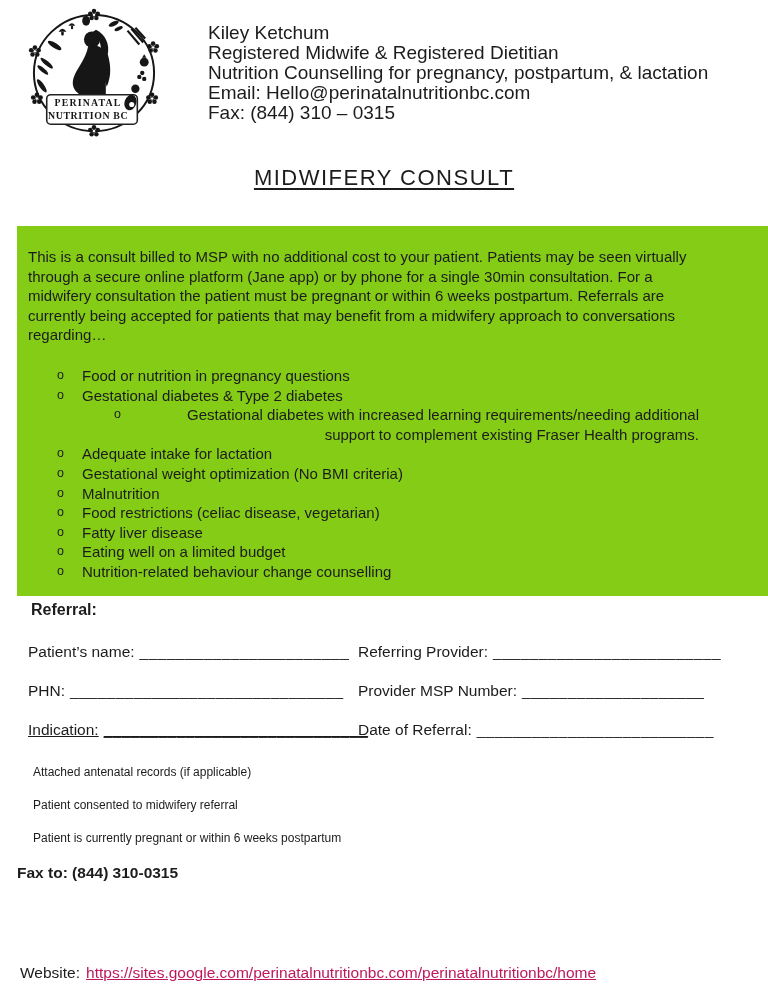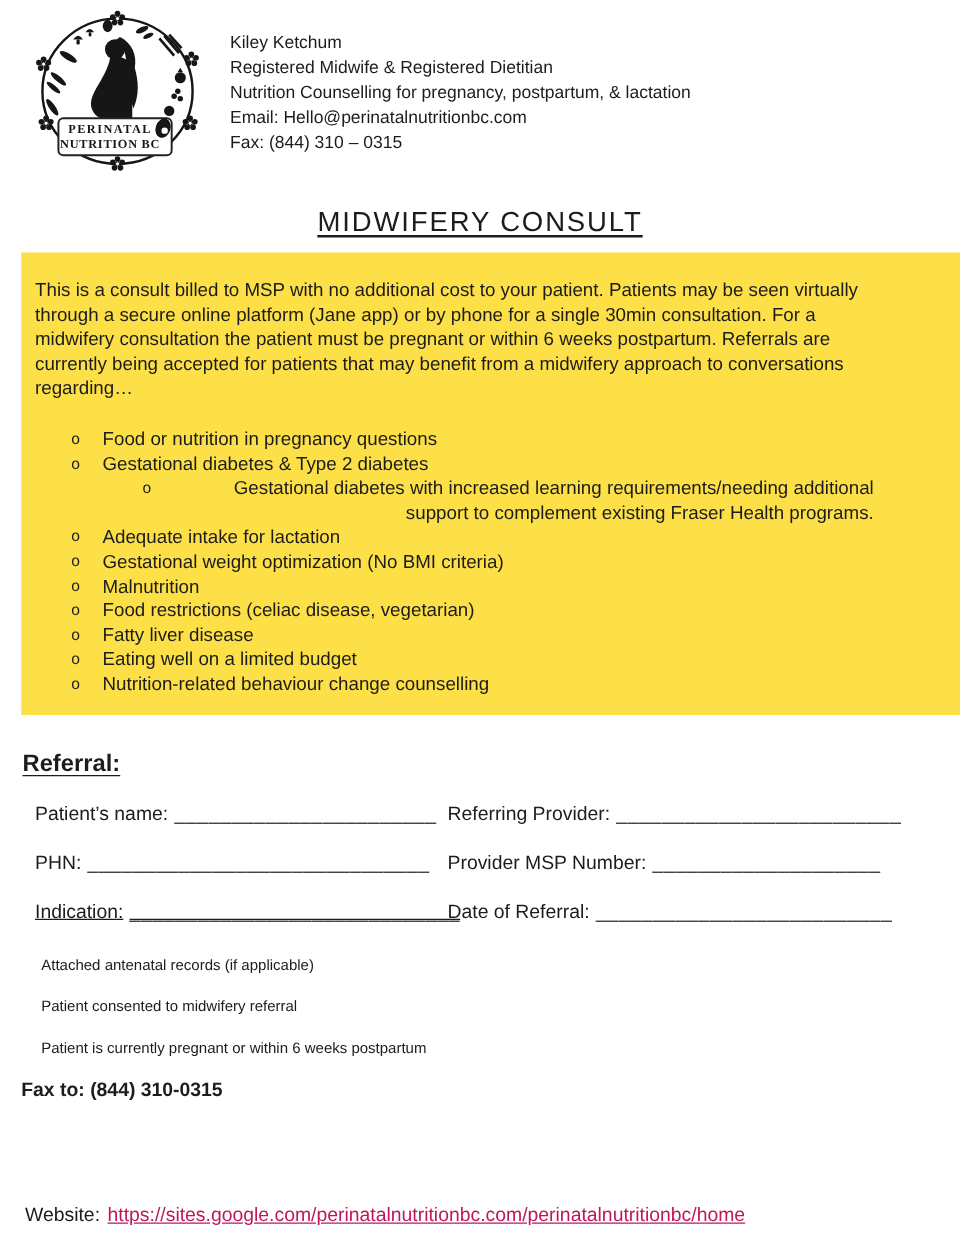--- a/index.html
+++ b/index.html
@@ -3,38 +3,38 @@
 <meta charset="utf-8">
 <style>
   html,body{margin:0;padding:0;background:#ffffff;}
   .page{
     position:relative;width:768px;height:994px;background:#ffffff;
     font-family:"Liberation Sans","DejaVu Sans",sans-serif;
     color:#1c1c1c;overflow:hidden;
   }
   
   .logo{position:absolute;left:24px;top:8px;width:140px;height:130px;}
-  .contact{position:absolute;left:184px;top:23px;font-size:14px;line-height:20px;}
+  .contact{position:absolute;left:208px;top:23px;font-size:19px;line-height:20px;}
   
   .title{position:absolute;left:0;top:165px;width:100%;text-align:center;
          font-size:22px;letter-spacing:1.5px;font-weight:400;}
   .title span{text-decoration:underline;text-underline-offset:3px;}
   
-  .panel{position:absolute;left:17px;top:202px;width:751px;height:370px;
-         background:#fde047;box-sizing:border-box;padding:21px 30px 0 11px;
+  .panel{position:absolute;left:17px;top:226px;width:751px;height:370px;
+         background:#84cc16;box-sizing:border-box;padding:21px 30px 0 11px;
          font-size:15px;line-height:19.6px;}
   .panel p{margin:0;max-width:682px;}
   .panel ul{list-style:none;margin:21px 0 0 0;padding:0;}
   .panel li{display:flex;}
   .panel li .m{flex:none;width:25px;margin-left:29px;font-size:12.5px;line-height:19.6px;}
   .panel li.sub .m{margin-left:86px;}
   .panel li.sub .t{max-width:560px;text-align:right;}
   
-  .referral-h{position:absolute;left:18px;top:601px;font-size:19px;font-weight:bold;
-              text-decoration:underline;text-underline-offset:3px;}
+  .referral-h{position:absolute;left:31px;top:601px;font-size:16px;font-weight:bold;
+              text-underline-offset:3px;}
   .field{position:absolute;font-size:15.5px;white-space:nowrap;}
   .blank{margin-left:5px;letter-spacing:0.5px;}
   .f-patient{left:28px;top:643px;}   .f-referring{left:358px;top:643px;}
   .f-phn{left:28px;top:682px;}       .f-msp{left:358px;top:682px;}
   .f-indication{left:28px;top:721px;text-decoration:underline;}.f-date{left:358px;top:721px;}
   .check{position:absolute;left:33px;font-size:12px;}
   .c0{top:765px;} .c1{top:798px;} .c2{top:831px;}
   .fax-to{position:absolute;left:17px;top:864px;font-size:15.5px;font-weight:bold;}
   .website{position:absolute;left:20px;top:964px;font-size:15.5px;}
   .website .link{color:#be185d;text-decoration:underline;margin-left:6px;cursor:pointer;}

